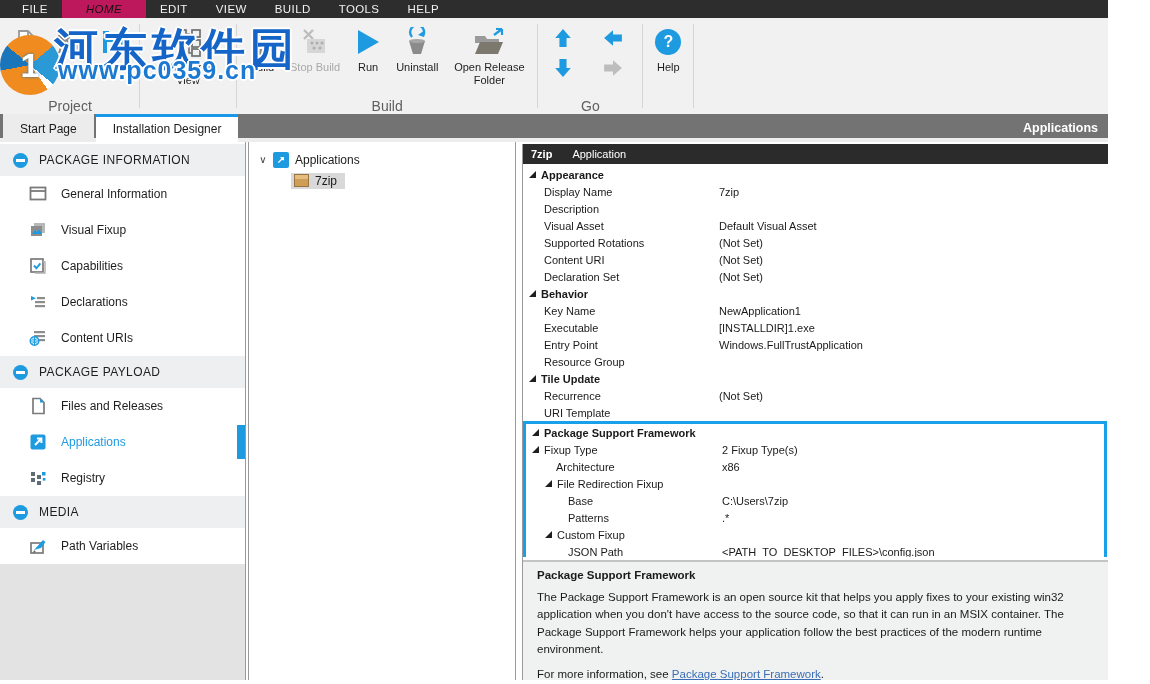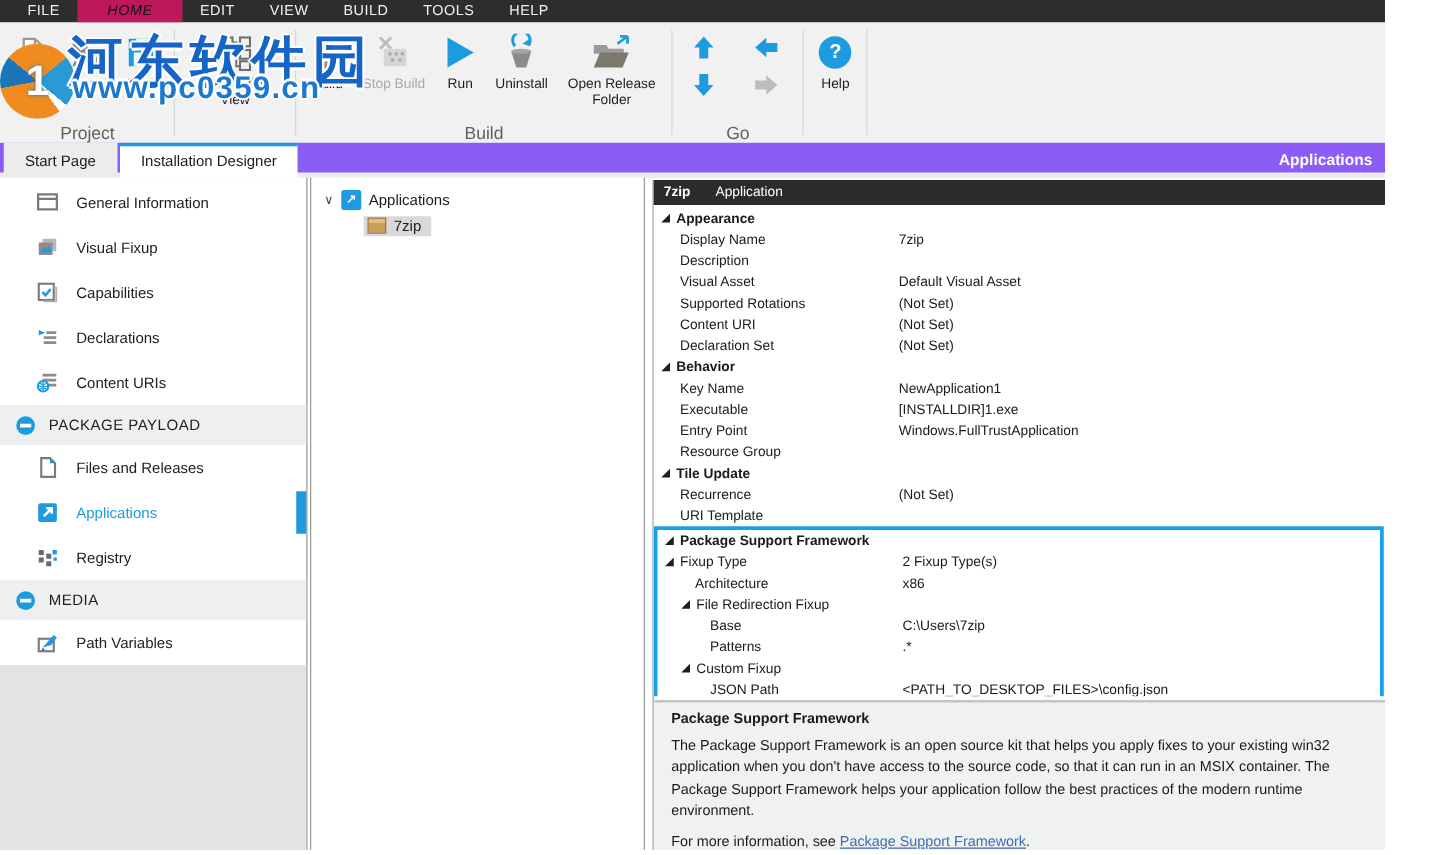--- a/index.html
+++ b/index.html
@@ -32,21 +32,21 @@
   .wm-logo { position:absolute; left:0; top:17px; width:60px; height:60px; border-radius:50%;
              background:conic-gradient(#ef8b1f 0 14%, #2a99d6 14% 36%, #ffffff 36% 40%, #ef8b1f 40% 72%, #1b75bb 72% 86%, #ef8b1f 86% 100%);
              display:flex; align-items:center; justify-content:center; }
   .wm-logo span { color:#fff; font-size:34px; font-weight:bold; text-shadow:0 0 3px #1b75bb; }
   .wm-t1 { position:absolute; left:54px; top:2px; font-size:44px; font-weight:bold; color:#1565c8; letter-spacing:5px; white-space:nowrap;
            text-shadow:-2px 0 #fff,2px 0 #fff,0 -2px #fff,0 2px #fff,-1px -1px #fff,1px 1px #fff,1px -1px #fff,-1px 1px #fff; }
   .wm-t2 { position:absolute; left:58px; top:38px; font-size:25px; font-weight:bold; color:#1b79d2; letter-spacing:1px; white-space:nowrap;
            text-shadow:-2px 0 #fff,2px 0 #fff,0 -2px #fff,0 2px #fff,-1px -1px #fff,1px 1px #fff,1px -1px #fff,-1px 1px #fff; }
 
   
-  .tabstrip { height:28px; background:#8b5cf6; display:flex; align-items:stretch; border-bottom:4px solid #ededed;justify-content:center; }
+  .tabstrip { height:28px; background:#737373; display:flex; align-items:stretch; border-bottom:4px solid #ededed;justify-content:center; }
   .tab { height:28px; font-size:12px; color:#1b1b1b; padding:0 17px; line-height:25px;
          border-top:3px solid transparent; margin-right:2px; cursor:default; }
   .tab.inactive { background:#ececec; margin-left:3px; }
   .tab.active { background:#fff; border-top:3px solid #1898e6; }
   .striptitle { margin-left:auto; color:#fff; font-weight:bold; font-size:12.5px; line-height:28px; padding-right:10px; }
 
   
   .content { display:flex; height:538px; background:#fff; }
 
   
@@ -294,20 +294,24 @@
   <div class="tabstrip">
     <div class="tab inactive">Start Page</div>
     <div class="tab active">Installation Designer</div>
     <div class="striptitle">Applications</div>
   </div>
 
   <div class="content">
 
     <div class="sidebar">
 
+      <div class="shead">
+        <span class="minus"></span>
+        <span class="st">PACKAGE INFORMATION</span>
+      </div>
       <div class="sitem">
         <span class="sic">
               <svg width="18" height="18" viewBox="0 0 18 18">
                 <rect x="1.5" y="2.5" width="15" height="12" fill="none" stroke="#7a7a7a" stroke-width="1.8"></rect>
                 <path d="M1.5 6 h15" stroke="#7a7a7a" stroke-width="1.8"></path>
               </svg>
             </span>
         <span class="lbl">General Information</span>
       </div>
       <div class="sitem">

